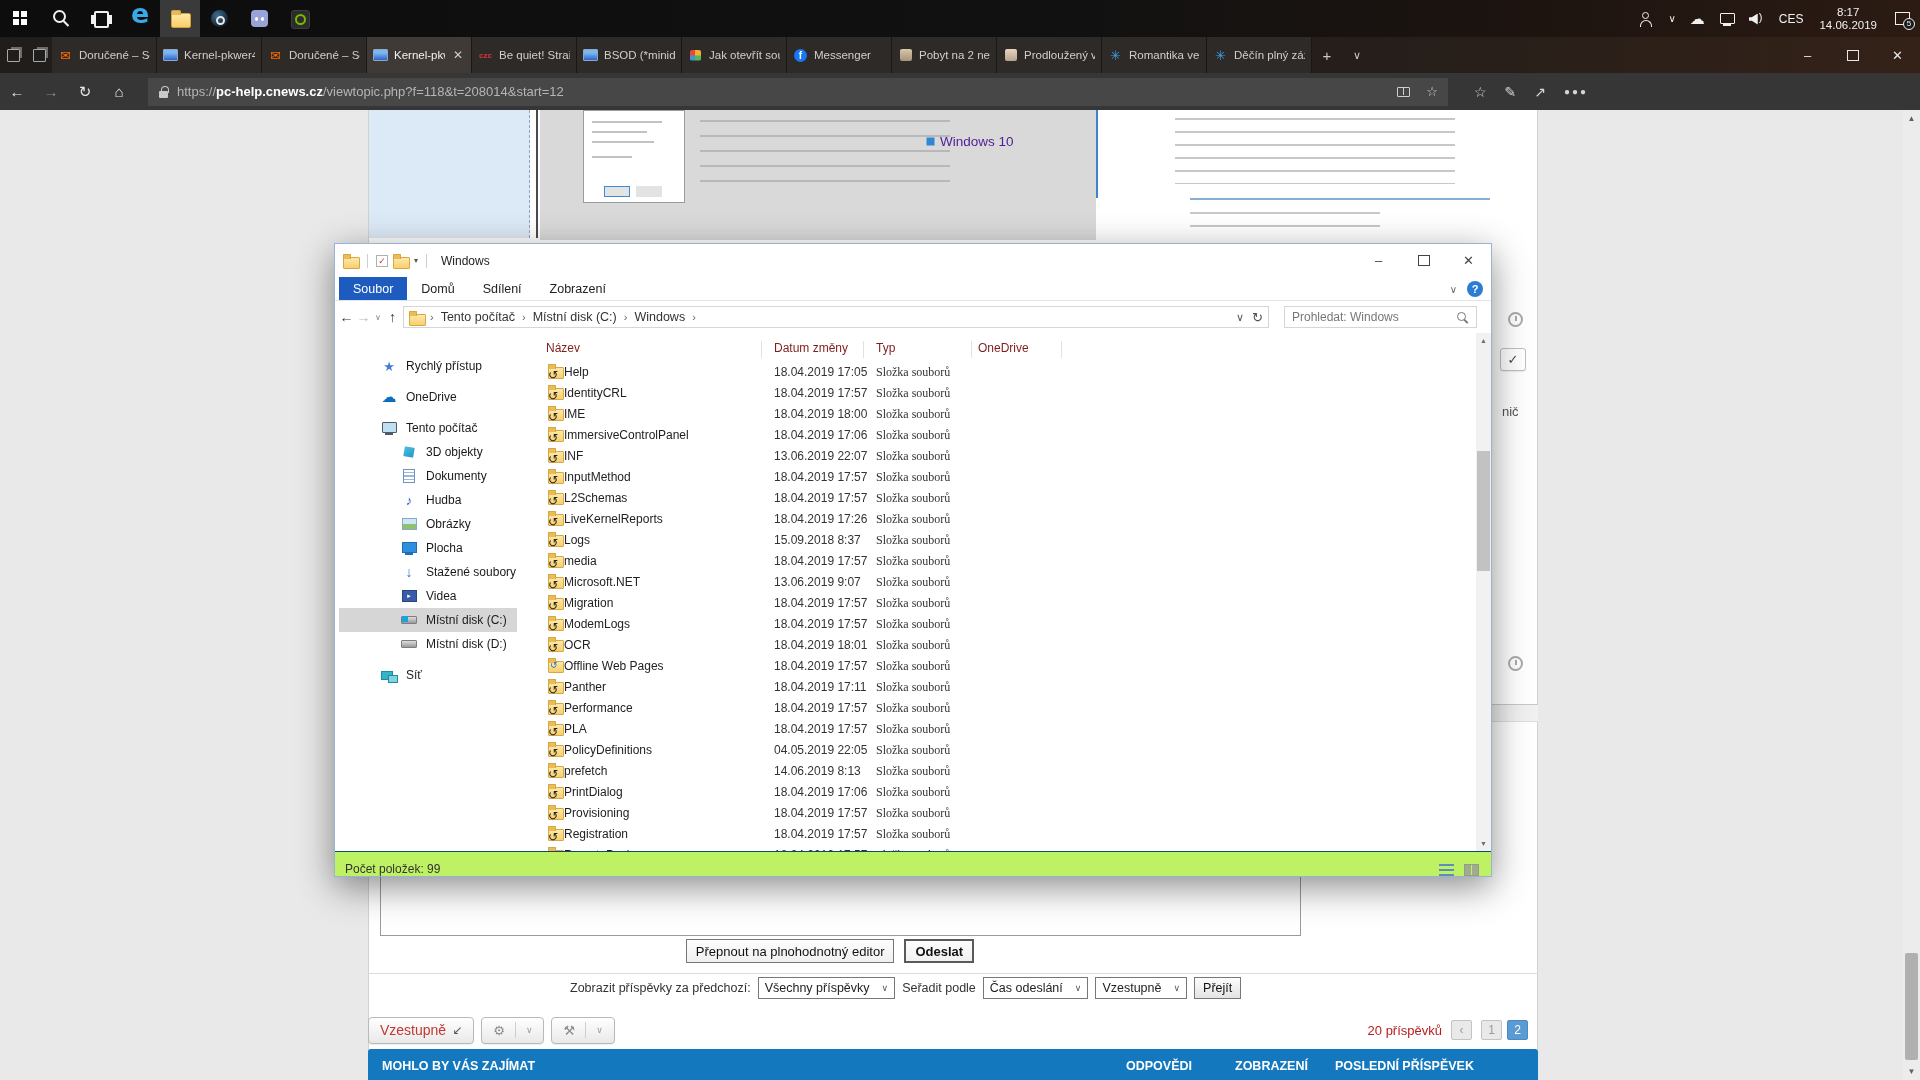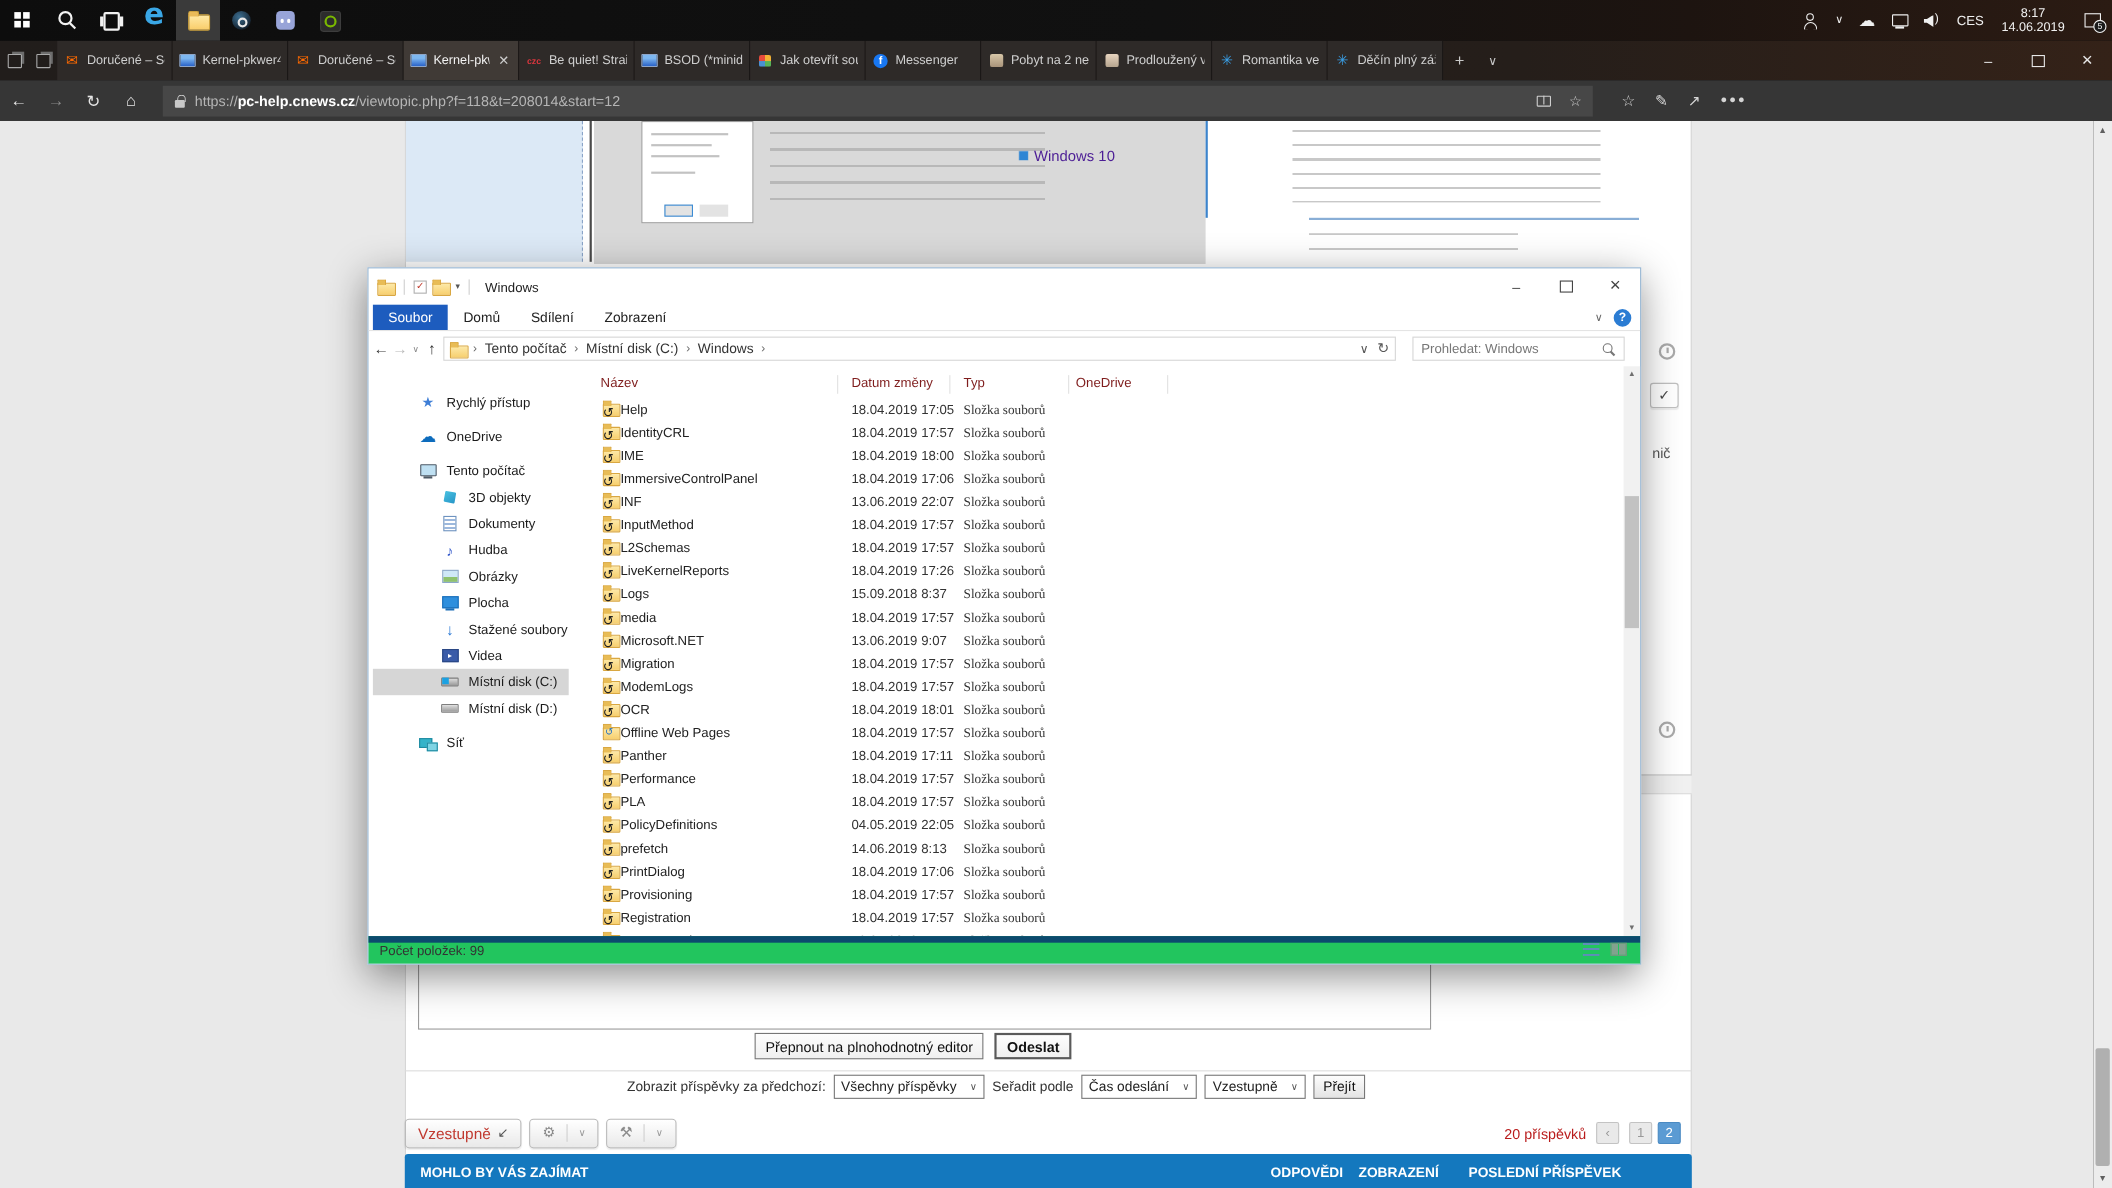--- a/index.html
+++ b/index.html
@@ -224,21 +224,21 @@
   .fico { position:absolute; left:11px; top:5px; width:15px; height:12px; }
   .fico::before { content:""; position:absolute; left:0; top:2px; width:14px; height:10px; background:linear-gradient(#fde9a8,#f7cf6e); border:1px solid #d9a741; border-radius:1px; }
   .fico::after { content:""; position:absolute; left:0; top:-1px; width:6px; height:4px; background:#e8bc56; border:1px solid #d9a741; border-bottom:none; border-radius:1px 1px 0 0; }
   .frow[data-icon="folder-web"] .fico .overlay { position:absolute; left:2px; top:1px; font-size:9px; color:#1f6fc4; z-index:2; }
   .fname { left:27px; }
   .fdate { left:237px; color:#333 !important; }
   .ftype { left:339px; color:#333 !important;font-family:Liberation Serif, serif; }
   .ex-scroll { position:absolute; right:0; top:0; bottom:0; width:15px; background:#f1f1f1; }
   .ex-scroll .sarr { position:absolute; left:0; width:15px; height:15px; display:flex; align-items:center; justify-content:center; font-size:7px; color:#6f6f6f; }
   .ex-scroll .thumb { position:absolute; left:1px; width:13px; background:#c2c2c2; }
-  .ex-status { position:absolute; left:0; right:0; bottom:0; height:25px; border-top:6px solid #0c4a6e; background:#22c55e; display:flex; align-items:flex-start; padding:0 10px; font-size:12px; color:#333; }
+  .ex-status { position:absolute; left:0; right:0; bottom:0; height:25px; border-top:1px solid #0c4a6e; background:#bef264; display:flex; align-items:flex-end; padding:0 10px; font-size:12px; color:#333; }
   .view-icons { position:absolute; right:12px; display:flex; gap:10px; align-items:center; }
   .vi1 { width:15px; height:12px; background:repeating-linear-gradient(#5f8cba 0 2px,transparent 2px 5px); }
   .vi2 { width:15px; height:12px; border:1px solid #8a8a8a; background:
     linear-gradient(90deg,#9a9a9a 45%,transparent 45% 55%,#9a9a9a 55%); background-size:100% 100%; opacity:.8; }
 </style>
 </head>
 <body>
 
 <div class="screen">
 
@@ -487,21 +487,21 @@
         <span class="pgs">
 
             <span class="pg">1</span>
 
             <span class="pg active">2</span>
           </span>
       </div>
     </div>
     <div class="footerbar">
       <span style="left:14px;">MOHLO BY VÁS ZAJÍMAT</span>
-      <span style="left:787px;">ODPOVĚDI</span>
+      <span style="left:758px;">ODPOVĚDI</span>
       <span style="left:867px;">ZOBRAZENÍ</span>
       <span style="left:967px;">POSLEDNÍ PŘÍSPĚVEK</span>
     </div>
   </div>
 
   <div class="vscroll">
     <span class="sarr" style="top:0;">▲</span>
     <div class="thumb" style="top:843px;height:107px;"></div>
     <span class="sarr" style="bottom:0;">▼</span>
   </div>

